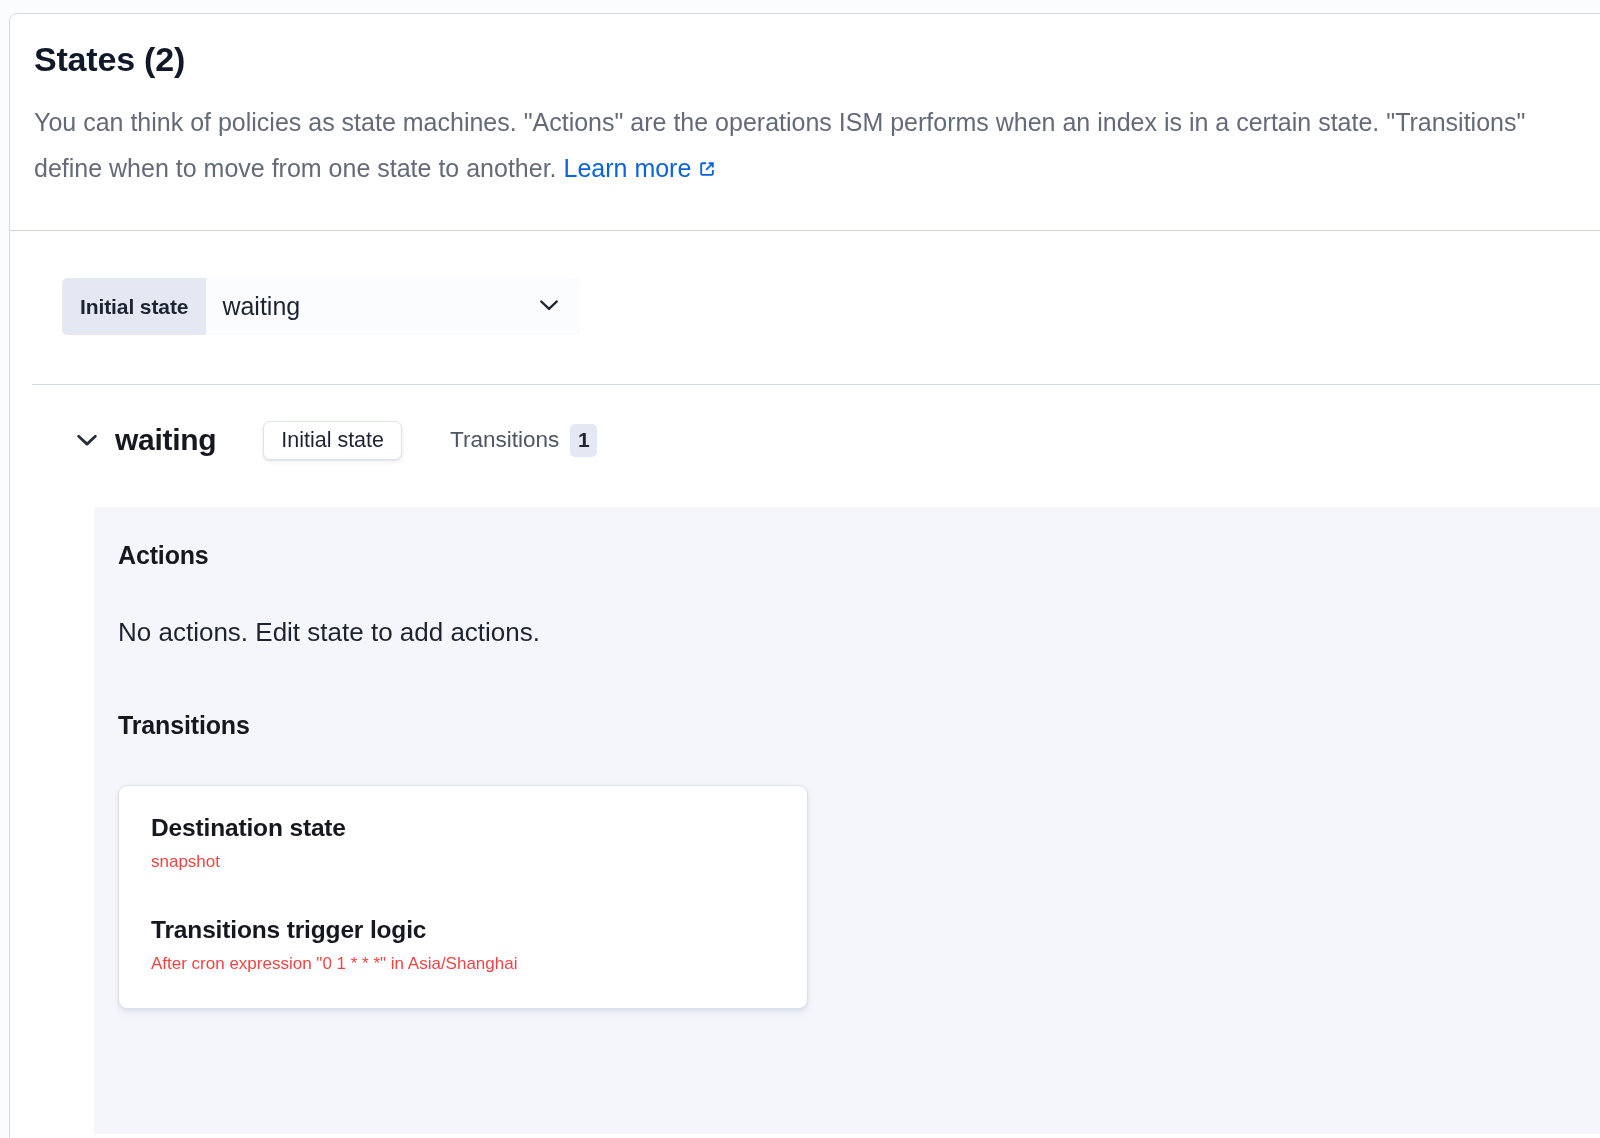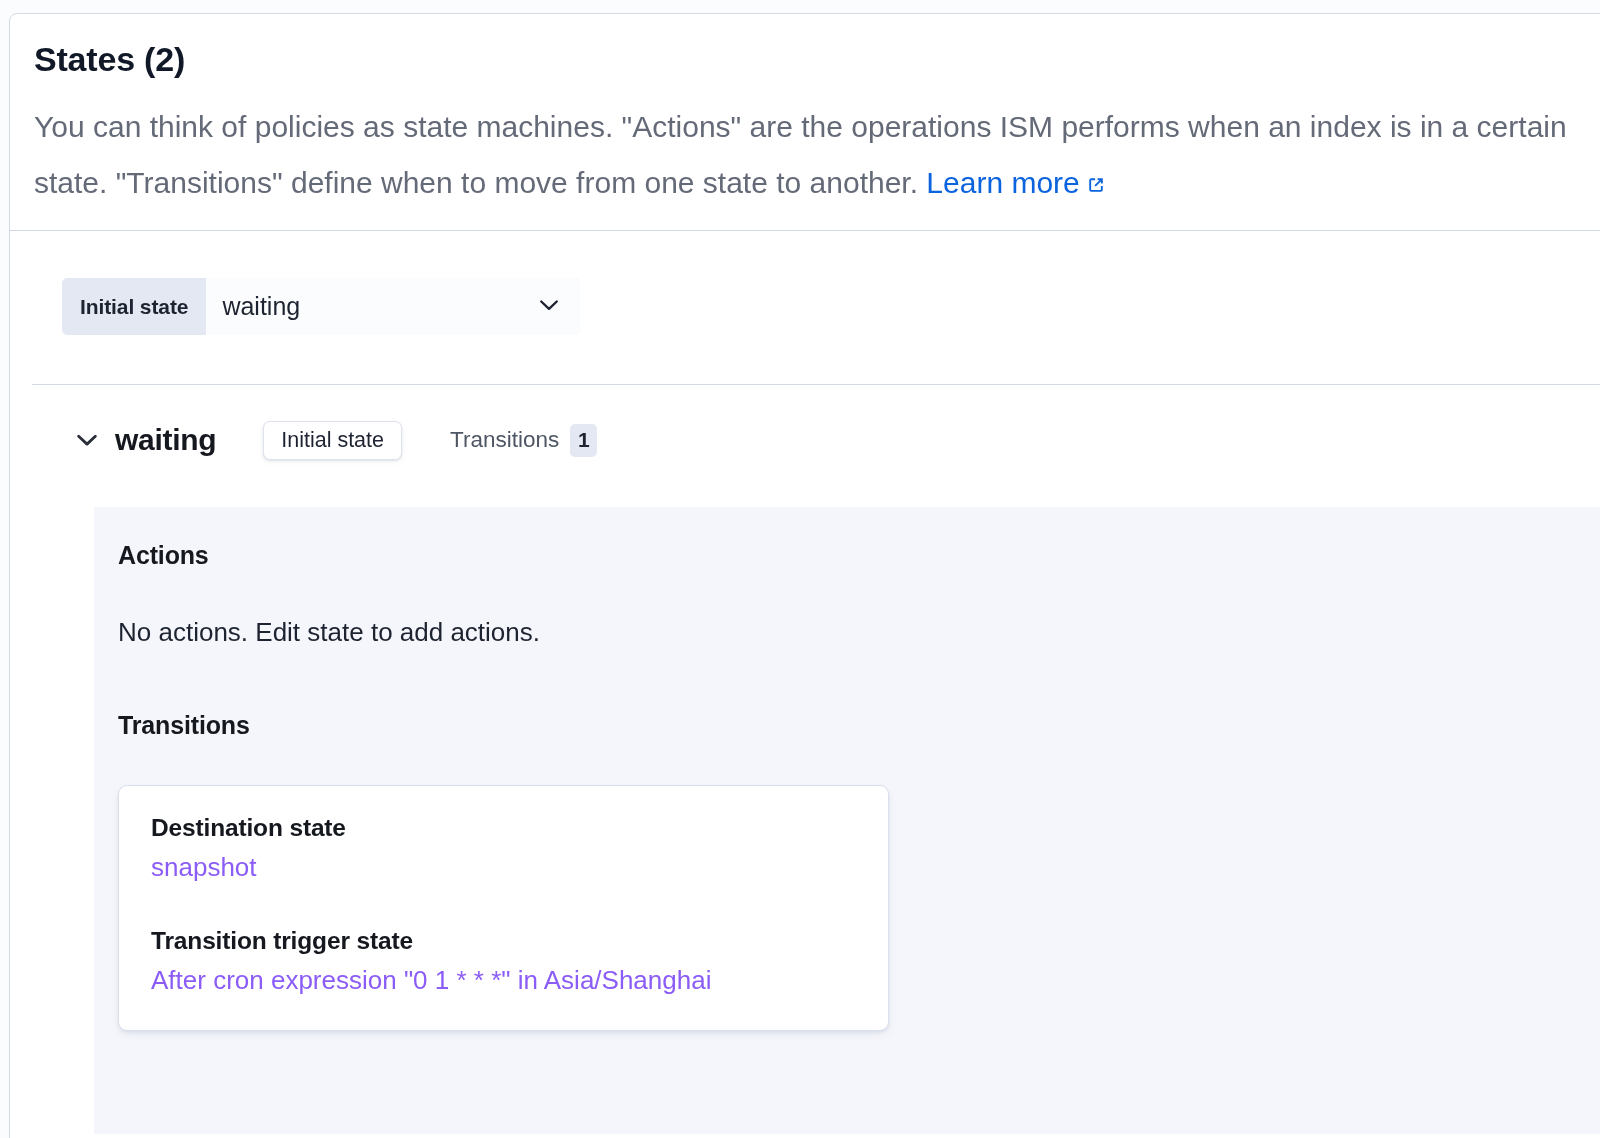--- a/index.html
+++ b/index.html
@@ -40,22 +40,22 @@
   .panel-title {
     font-size: 34px;
     font-weight: 700;
     color: #111827;
     letter-spacing: -0.2px;
     line-height: 1.15;
     margin: 0;
   }
   .panel-desc {
     margin: 20px 0 0 0;
-    font-size: 30px;
-    line-height: 56px;
+    font-size: 25px;
+    line-height: 46px;
     color: #646a77;
     max-width: 1545px;
   }
   .panel-desc .link {
     color: #0b64dd;
     text-decoration: none;
     cursor: pointer;
   }
   .ext-icon {
     display: inline-block;
@@ -218,37 +218,37 @@
   .section-title.transitions { margin-top: 63px; }
   .empty-text {
     margin: 47px 0 0 0;
     font-size: 26px;
     color: #1d2330;
   }
 
   
   .trans-card {
     margin-top: 45px;
-    width: 771px;
+    width: 690px;
     background: #ffffff;
     border: 1px solid #d9dfec;
     border-radius: 9px;
     box-shadow: 0 2px 3px rgba(24,40,80,0.06), 0 4px 10px rgba(24,40,80,0.05);
     padding: 28px 32px 34px 32px;
   }
   .field-label {
     font-size: 24.5px;
     font-weight: 700;
     color: #16181f;
     letter-spacing: -0.15px;
     margin: 0;
   }
   .field-value {
-    font-size: 26px;
-    color: #8b5cf6;
+    font-size: 17px;
+    color: #ef4444;
     margin: 10px 0 0 0;
   }
   .field-group + .field-group { margin-top: 44px; }
 </style>
 </head>
 <body>
 
 <div id="app">
 
   <div class="panel">
@@ -297,21 +297,21 @@
         <h2 class="section-title actions">Actions</h2>
         <p class="empty-text">No actions. Edit state to add actions.</p>
         <h2 class="section-title transitions">Transitions</h2>
 
         <div class="trans-card">
           <div class="field-group">
             <p class="field-label">Destination state</p>
             <p class="field-value">snapshot</p>
           </div>
           <div class="field-group">
-            <p class="field-label">Transition trigger state</p>
+            <p class="field-label">Transitions trigger logic</p>
             <p class="field-value">After cron expression "0 1 * * *" in Asia/Shanghai</p>
           </div>
         </div>
       </div>
 
     </div>
 
   </div>
 
 </div>

